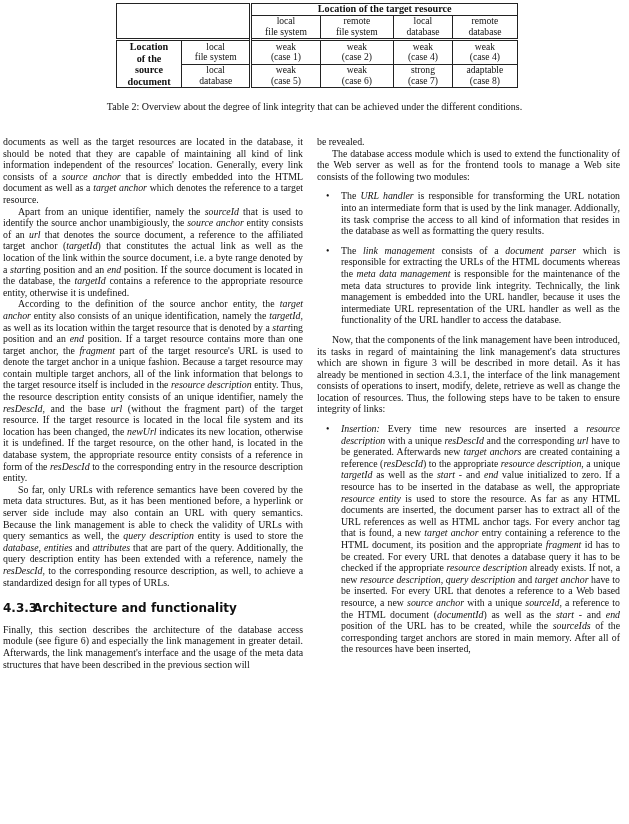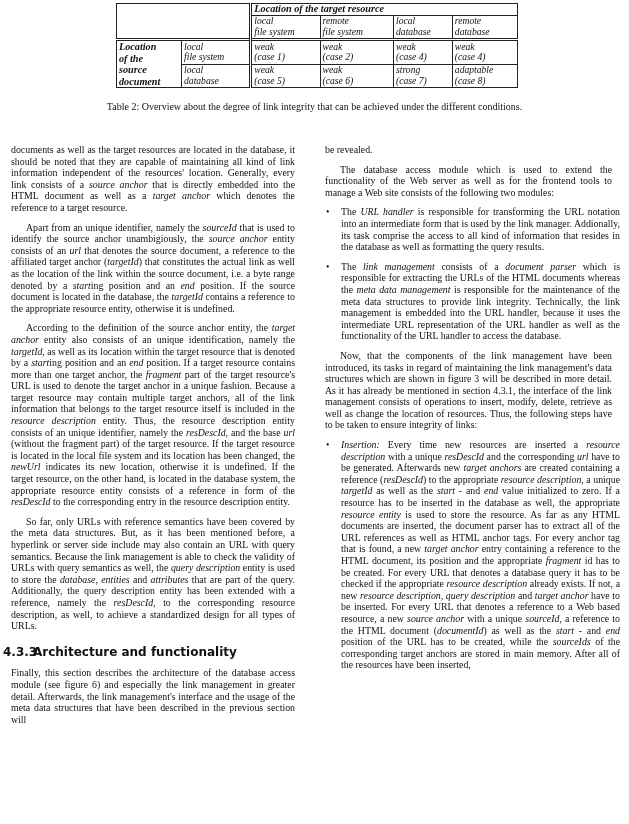--- a/index.html
+++ b/index.html
@@ -10,21 +10,21 @@
   }
 
   
   .tbl-wrap { position: absolute; left: 116px; top: 3px; width: 402px; }
   table.lt {
     border-collapse: collapse;
     font-family: "Liberation Serif", serif;
     font-size: 9.6px; line-height: 10.6px;
     color: #111; width: 402px; table-layout: fixed;
   }
-  table.lt td { border: 1px solid #222; text-align: left; padding: 0 2px; vertical-align: middle; font-style: italic; }
+  table.lt td { border: 1px solid #222; text-align: center; padding: 0 2px; vertical-align: middle; }
   table.lt .hdr-main { font-weight: bold; font-size: 10.2px; height: 11px; }
   table.lt .blank { border-top: 1px solid #222; }
   table.lt .dbl-left { border-left: 3px double #222; }
   table.lt tr.dbl-top td { border-top: 3px double #222; }
   table.lt .rowhead { font-weight: bold; font-size: 10.2px; line-height: 11.5px; }
   table.lt .cell2 { height: 22px; }
   col.c1 { width: 62px; } col.c2 { width: 66px; }
   col.c3 { width: 66px; } col.c4 { width: 70px; } col.c5 { width: 56px; } col.c6 { width: 62px; }
 
   .caption {
@@ -34,21 +34,21 @@
 
   
   .col {
     position: absolute; top: 136px; width: 300px;
     font-family: "Liberation Serif", serif;
     font-size: 9.85px; line-height: 11.6px; text-align: justify;
     color: #111;
   }
   .col.left { left: 3px; }
   .col.right { left: 317px; width: 303px; }
-  .col p { margin: 8px; }
+  .col p { margin: 0; }
   .col p.ind { text-indent: 15px; }
   .col i, .col em { font-style: italic; }
   .section-h {
     font-family: "DejaVu Sans", "Liberation Sans", sans-serif;
     font-weight: bold; font-size: 12px; margin: 15px 0 9px 0; text-align: left;
   }
   .section-h .num { display: inline-block; width: 30px; }
   ul.bul { margin: 8px 0 8px 0; padding: 0 0 0 24px; list-style: none; }
   ul.bul li { position: relative; margin-bottom: 8px; }
   ul.bul li .dot { position: absolute; left: -15px; top: 0; }

